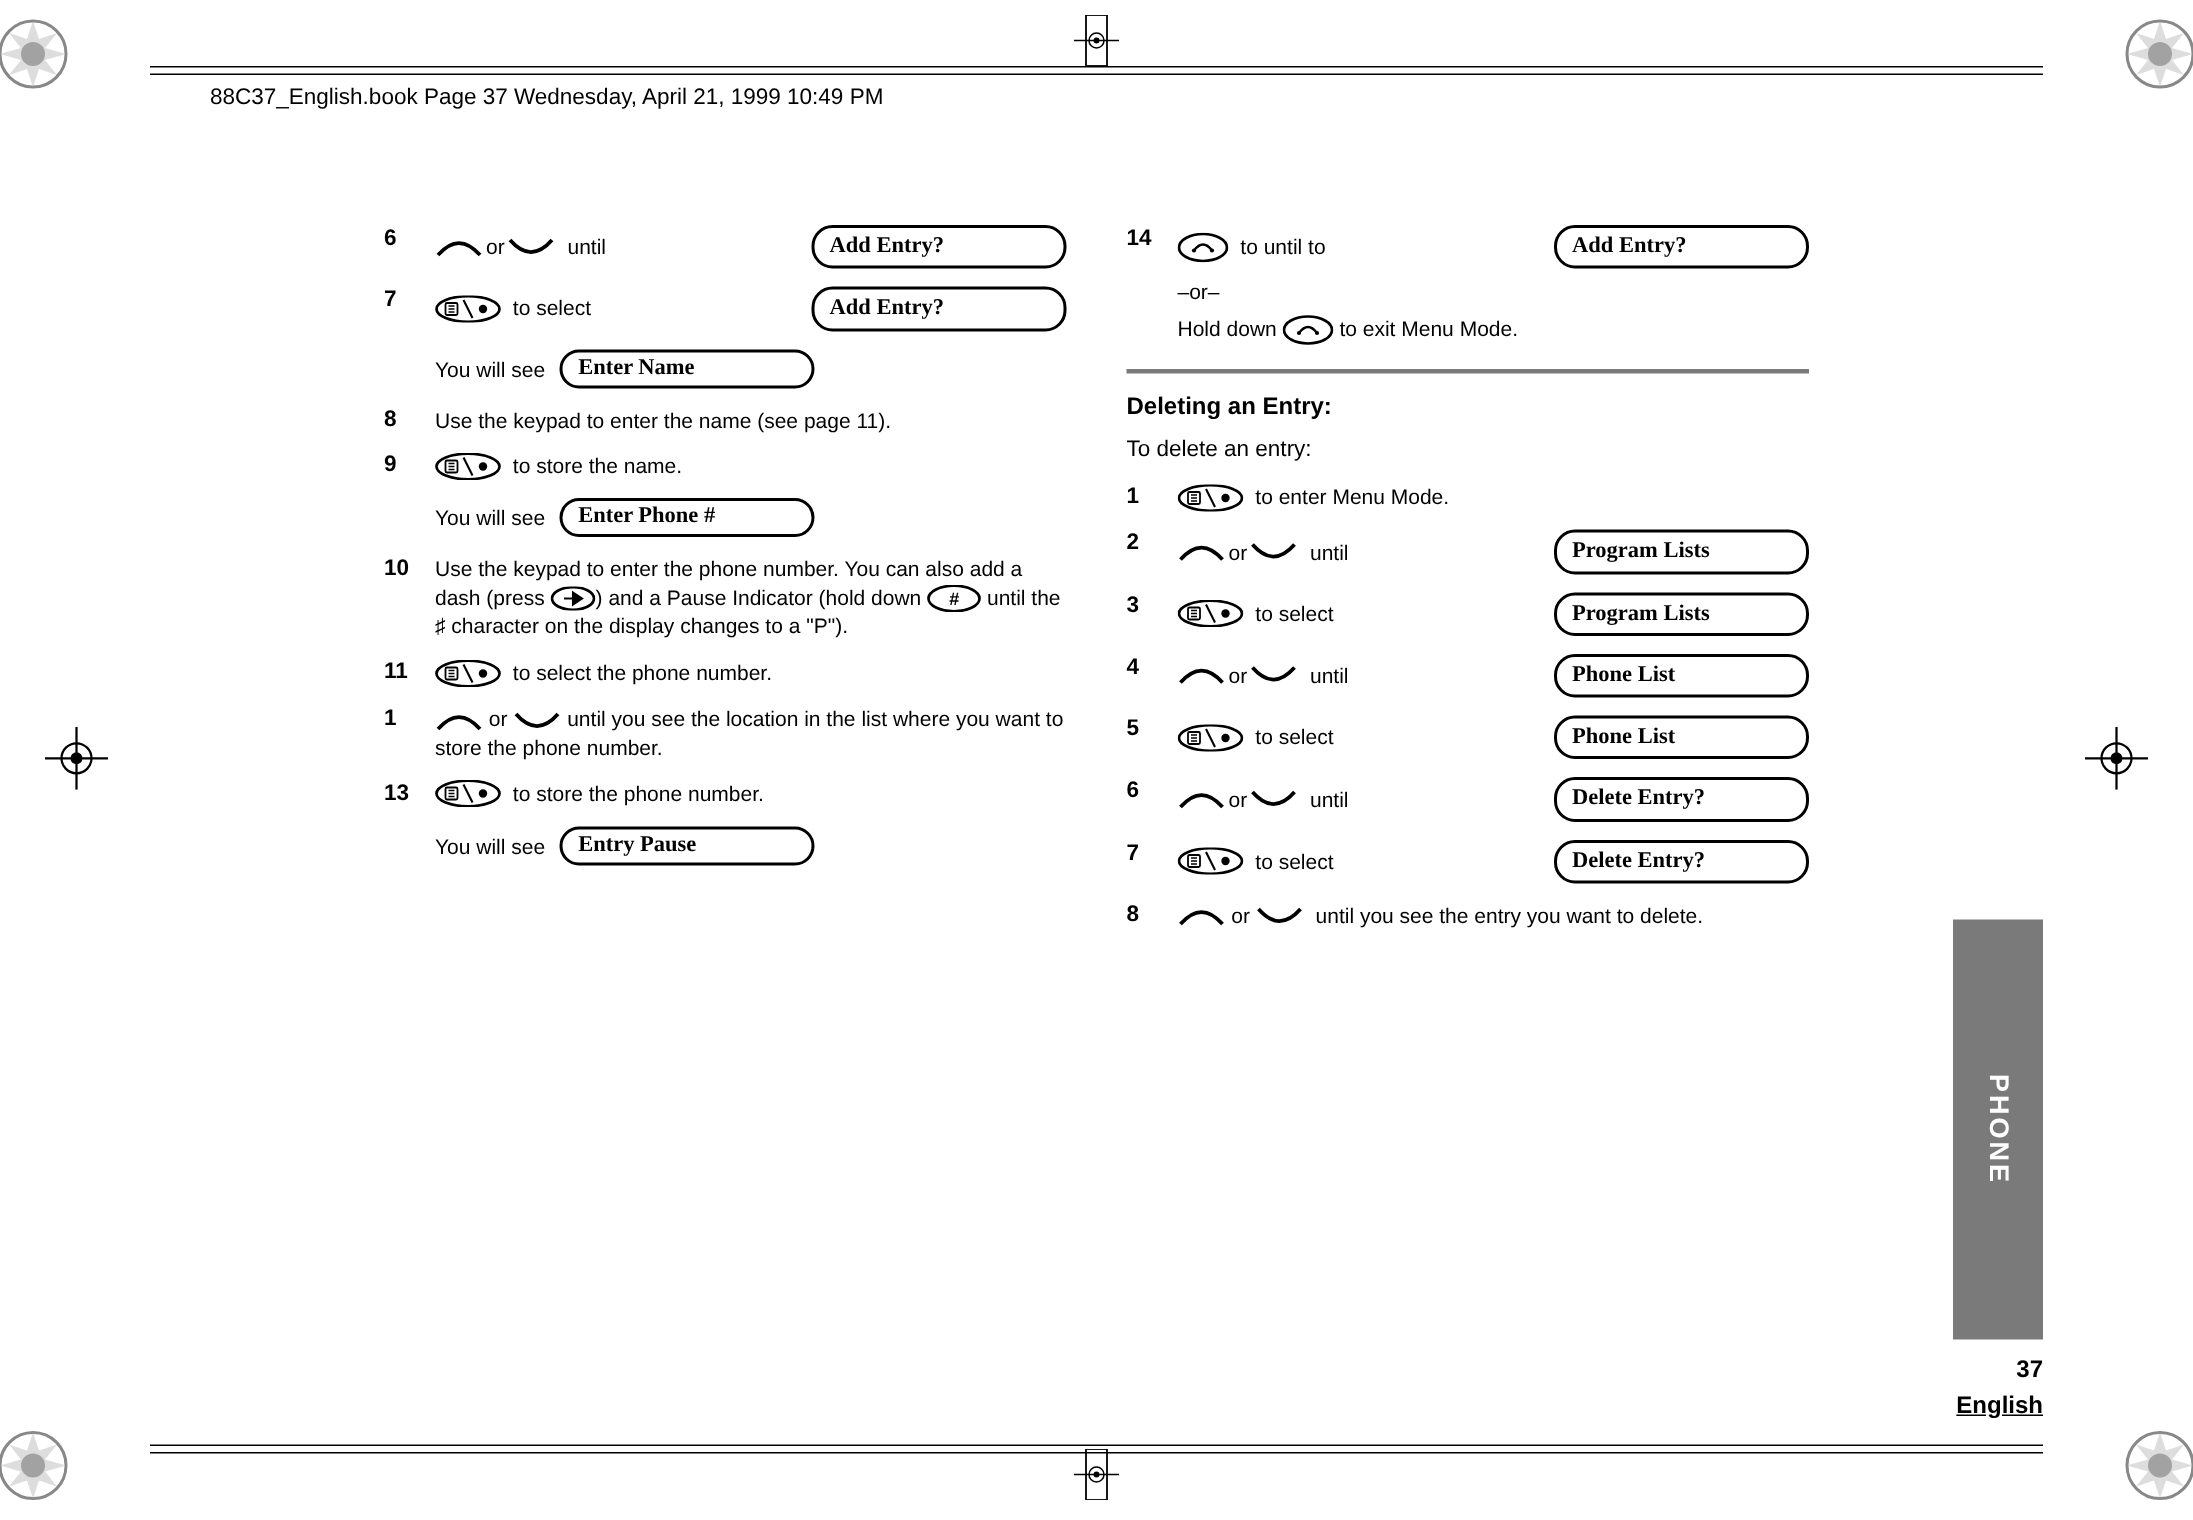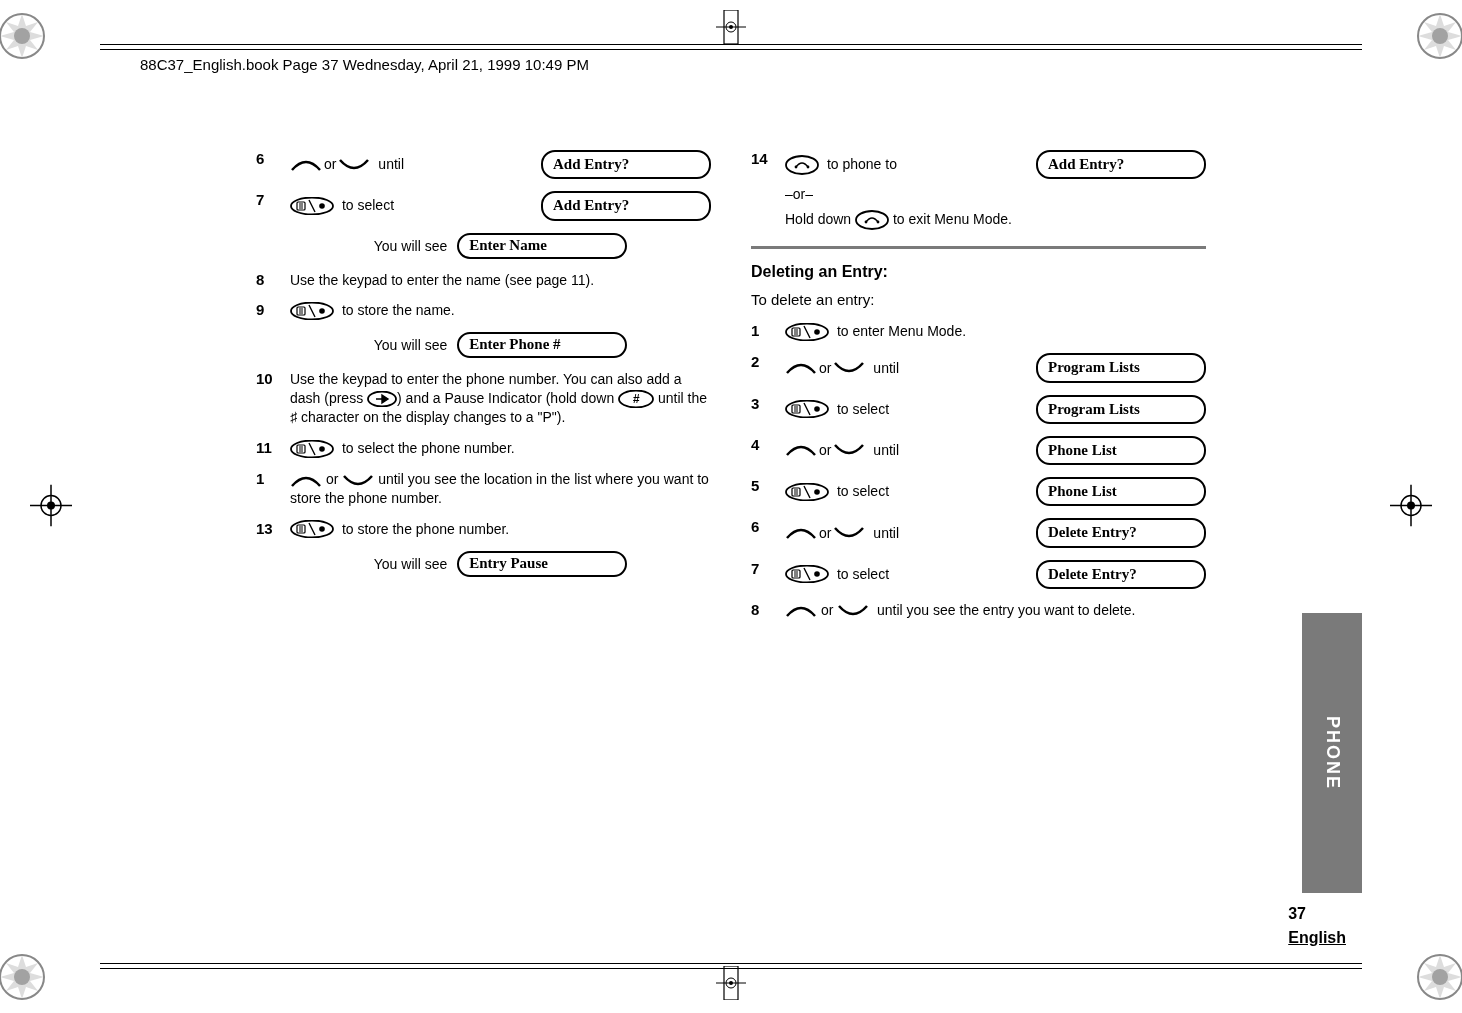--- a/index.html
+++ b/index.html
@@ -35,42 +35,42 @@
   
   .page { position: absolute; top: 150px; left: 50%; transform: translateX(-50%); width: 950px; display: flex; gap: 40px; }
   .col { flex: 1; }
   
   .step { display: flex; margin-bottom: 12px; align-items: flex-start; }
   .stepnum { width: 34px; font-weight: bold; font-size: 15px; flex-shrink:0; }
   .stepbody { flex: 1; font-size: 14px; line-height: 1.35; }
   .stepbody .row { display:flex; align-items:center; justify-content:space-between; gap:10px; }
   .stepbody .textpart { display:flex; align-items:center; flex-wrap:wrap; gap:2px; }
   .sub { margin-left: 34px; margin-bottom: 12px; font-size:14px; }
-  .sub .row { display:flex; align-items:center; justify-content:center; gap:10px; }
+  .sub .row { display:flex; align-items:center; justify-content:flex-start; gap:10px; }
   
   .pill { font-family: "Comic Sans MS", "Chalkboard", cursive; font-weight: bold; font-size: 15px; border: 2px solid #000; border-radius: 14px; padding: 2px 10px 3px 10px; min-width: 170px; display:inline-block; white-space: nowrap; }
   
   .icon { display:inline-block; vertical-align: middle; }
   .arcup { width:32px; height:14px; }
   .arcdn { width:32px; height:14px; }
   .menubtn { width:44px; height:18px; }
   .endbtn { width:34px; height:20px; }
   .hashbtn { width:36px; height:18px; }
   .rightbtn { width:30px; height:16px; }
   
   .heading { font-weight: bold; font-size: 16px; margin: 14px 0 10px 0; }
   .bodytext { font-size: 15px; margin-bottom: 14px; }
   .divider { height: 3px; background: #7a7a7a; margin: 16px 0 14px 0; }
   
   
   .side-tab { position: absolute; right: 100px; bottom: 120px; width: 60px; height: 280px; background: #7a7a7a; display:flex; align-items:center; justify-content:center; }
   .side-tab span { color:#fff; font-weight:bold; font-size:18px; writing-mode: vertical-rl; letter-spacing:2px; }
   
   
-  .footer { position:absolute; right: 116px; bottom: 66px; }
+  .footer { position:absolute; right: 100px; bottom: 66px; text-align:right; }
   .pagenum { font-weight:bold; font-size:16px; }
   .lang { font-weight:bold; font-size:16px; margin-top:6px;text-decoration:underline; }
 </style>
 </head>
 <body>
 
 <svg width="0" height="0" style="position:absolute">
   <defs>
     <g id="regcross">
       <circle cx="21" cy="21" r="10" fill="none" stroke="#000" stroke-width="1.5"></circle>
@@ -280,21 +280,21 @@
   <div class="col">
 
     <div class="step">
       <div class="stepnum">14</div>
       <div class="stepbody">
         <div class="row">
           <span class="textpart">
             <svg class="icon endbtn">
                 <use href="#endbtn"></use>
               </svg>
-            &nbsp;<span>to phone to</span>
+            &nbsp;<span>to until to</span>
           </span>
           <span class="pill">Add Entry?</span>
         </div>
         <div style="margin-top:6px">–or–</div>
         <div style="margin-top:6px">
           <span>Hold down </span><svg class="icon endbtn">
               <use href="#endbtn"></use>
             </svg><span> to exit Menu Mode.</span>
         </div>
       </div>

